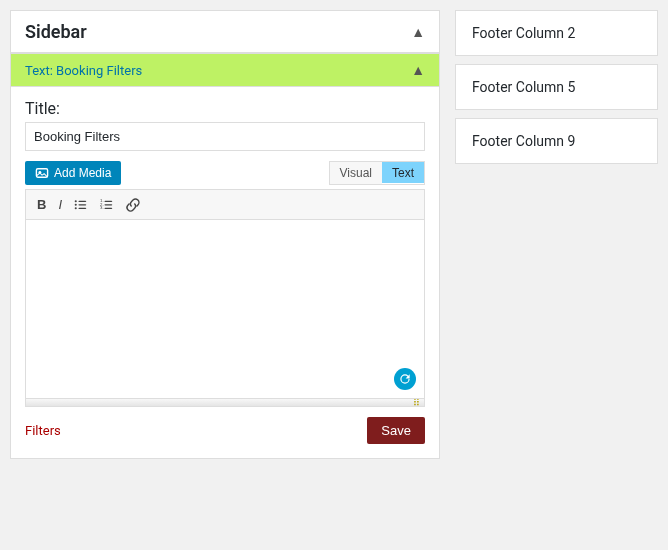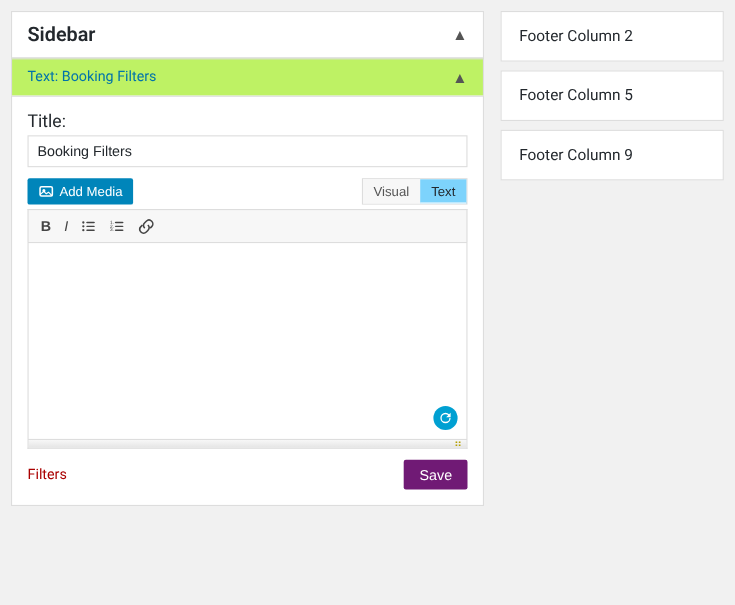--- a/index.html
+++ b/index.html
@@ -206,21 +206,21 @@
     }
 
     .delete-link {
       color: #a00;
       text-decoration: none;
       font-size: 13px;
       cursor: pointer;
     }
 
     .save-btn {
-      background: #701a75;
+      background: #7f1d1d;
       color: #fff;
       border: none;
       padding: 6px 14px;
       font-size: 13px;
       cursor: pointer;
       border-radius: 2px;
     }
 
     
     .right-panel {

